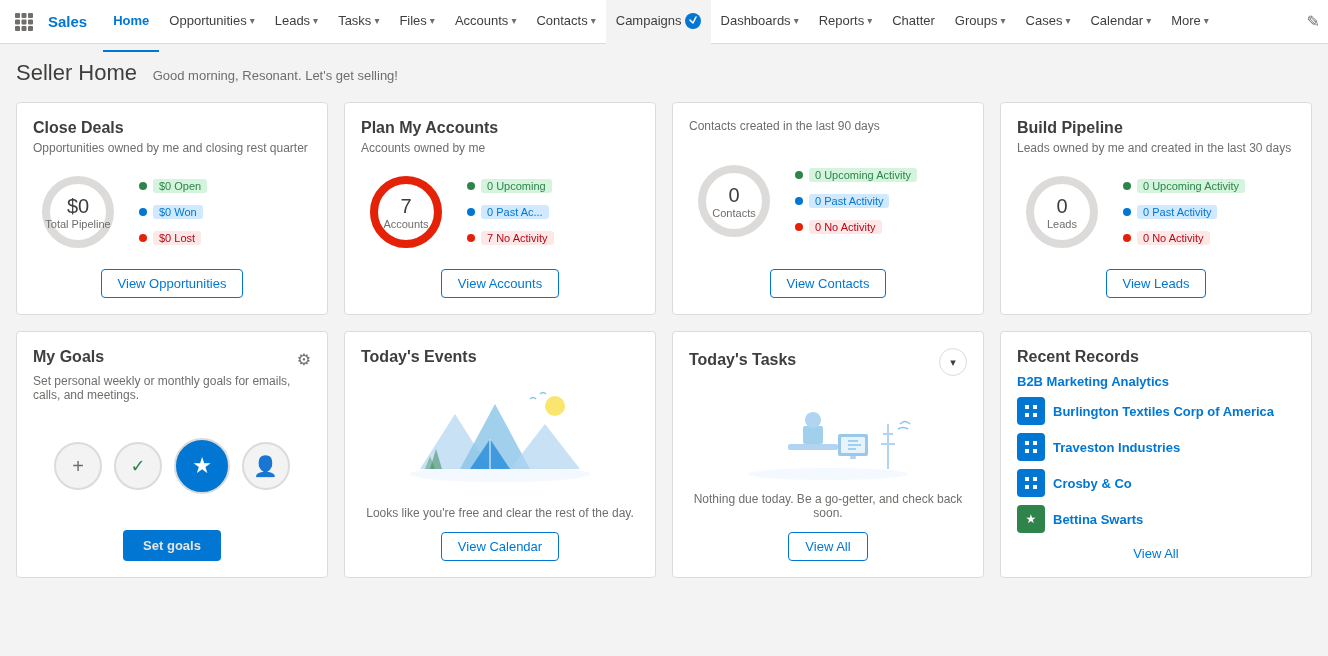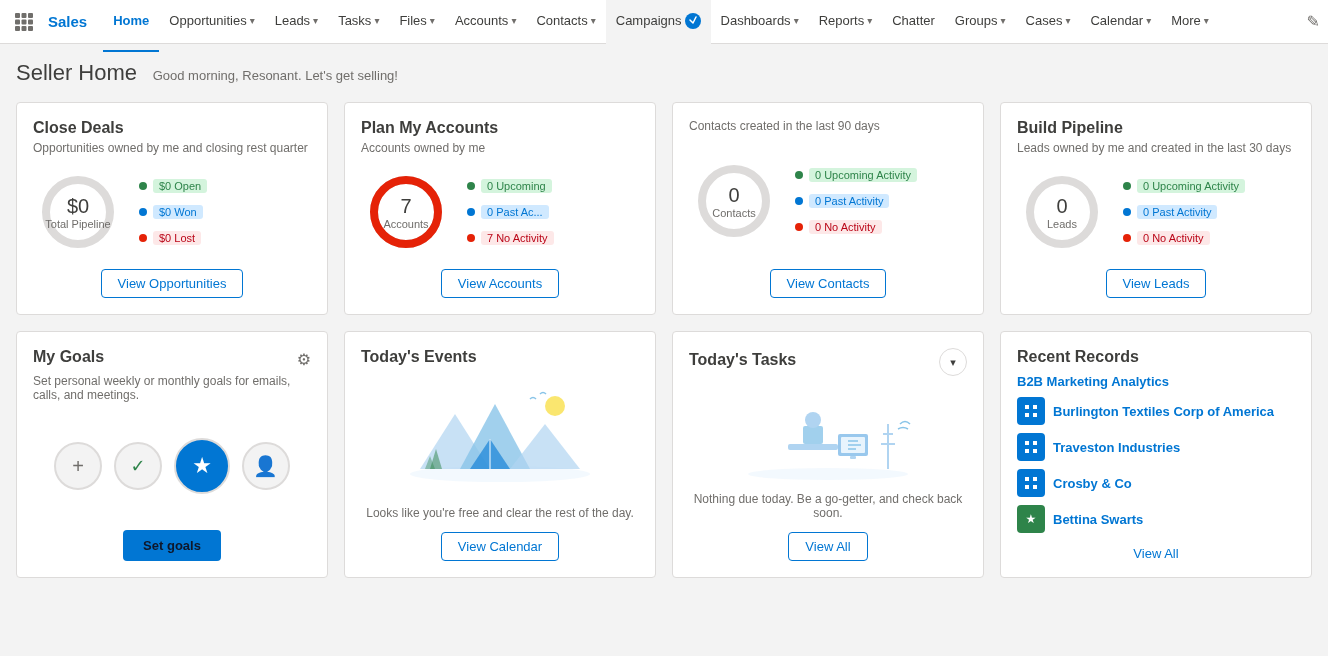--- a/index.html
+++ b/index.html
@@ -134,21 +134,21 @@
     
     .tasks-header { display: flex; align-items: center; justify-content: space-between; margin-bottom: 8px; }
     .tasks-dropdown-btn {
       width: 28px; height: 28px; border-radius: 50%; border: 1px solid #dddbda;
       background: #fff; cursor: pointer; display: flex; align-items: center; justify-content: center;
       font-size: 11px; color: #3e3e3c;
     }
 
     
     .btn-primary {
-      background: #0176d3; color: #0f172a; border: none;
+      background: #0176d3; color: #e5e5e5; border: none;
       padding: 8px 20px; border-radius: 4px; cursor: pointer; font-size: 13px; font-weight: 600;
       margin-top: 12px;
     }
 
     
     svg.donut { transform: rotate(-90deg); }
 
     
     .campaigns-nav-item { position: relative; }
 

